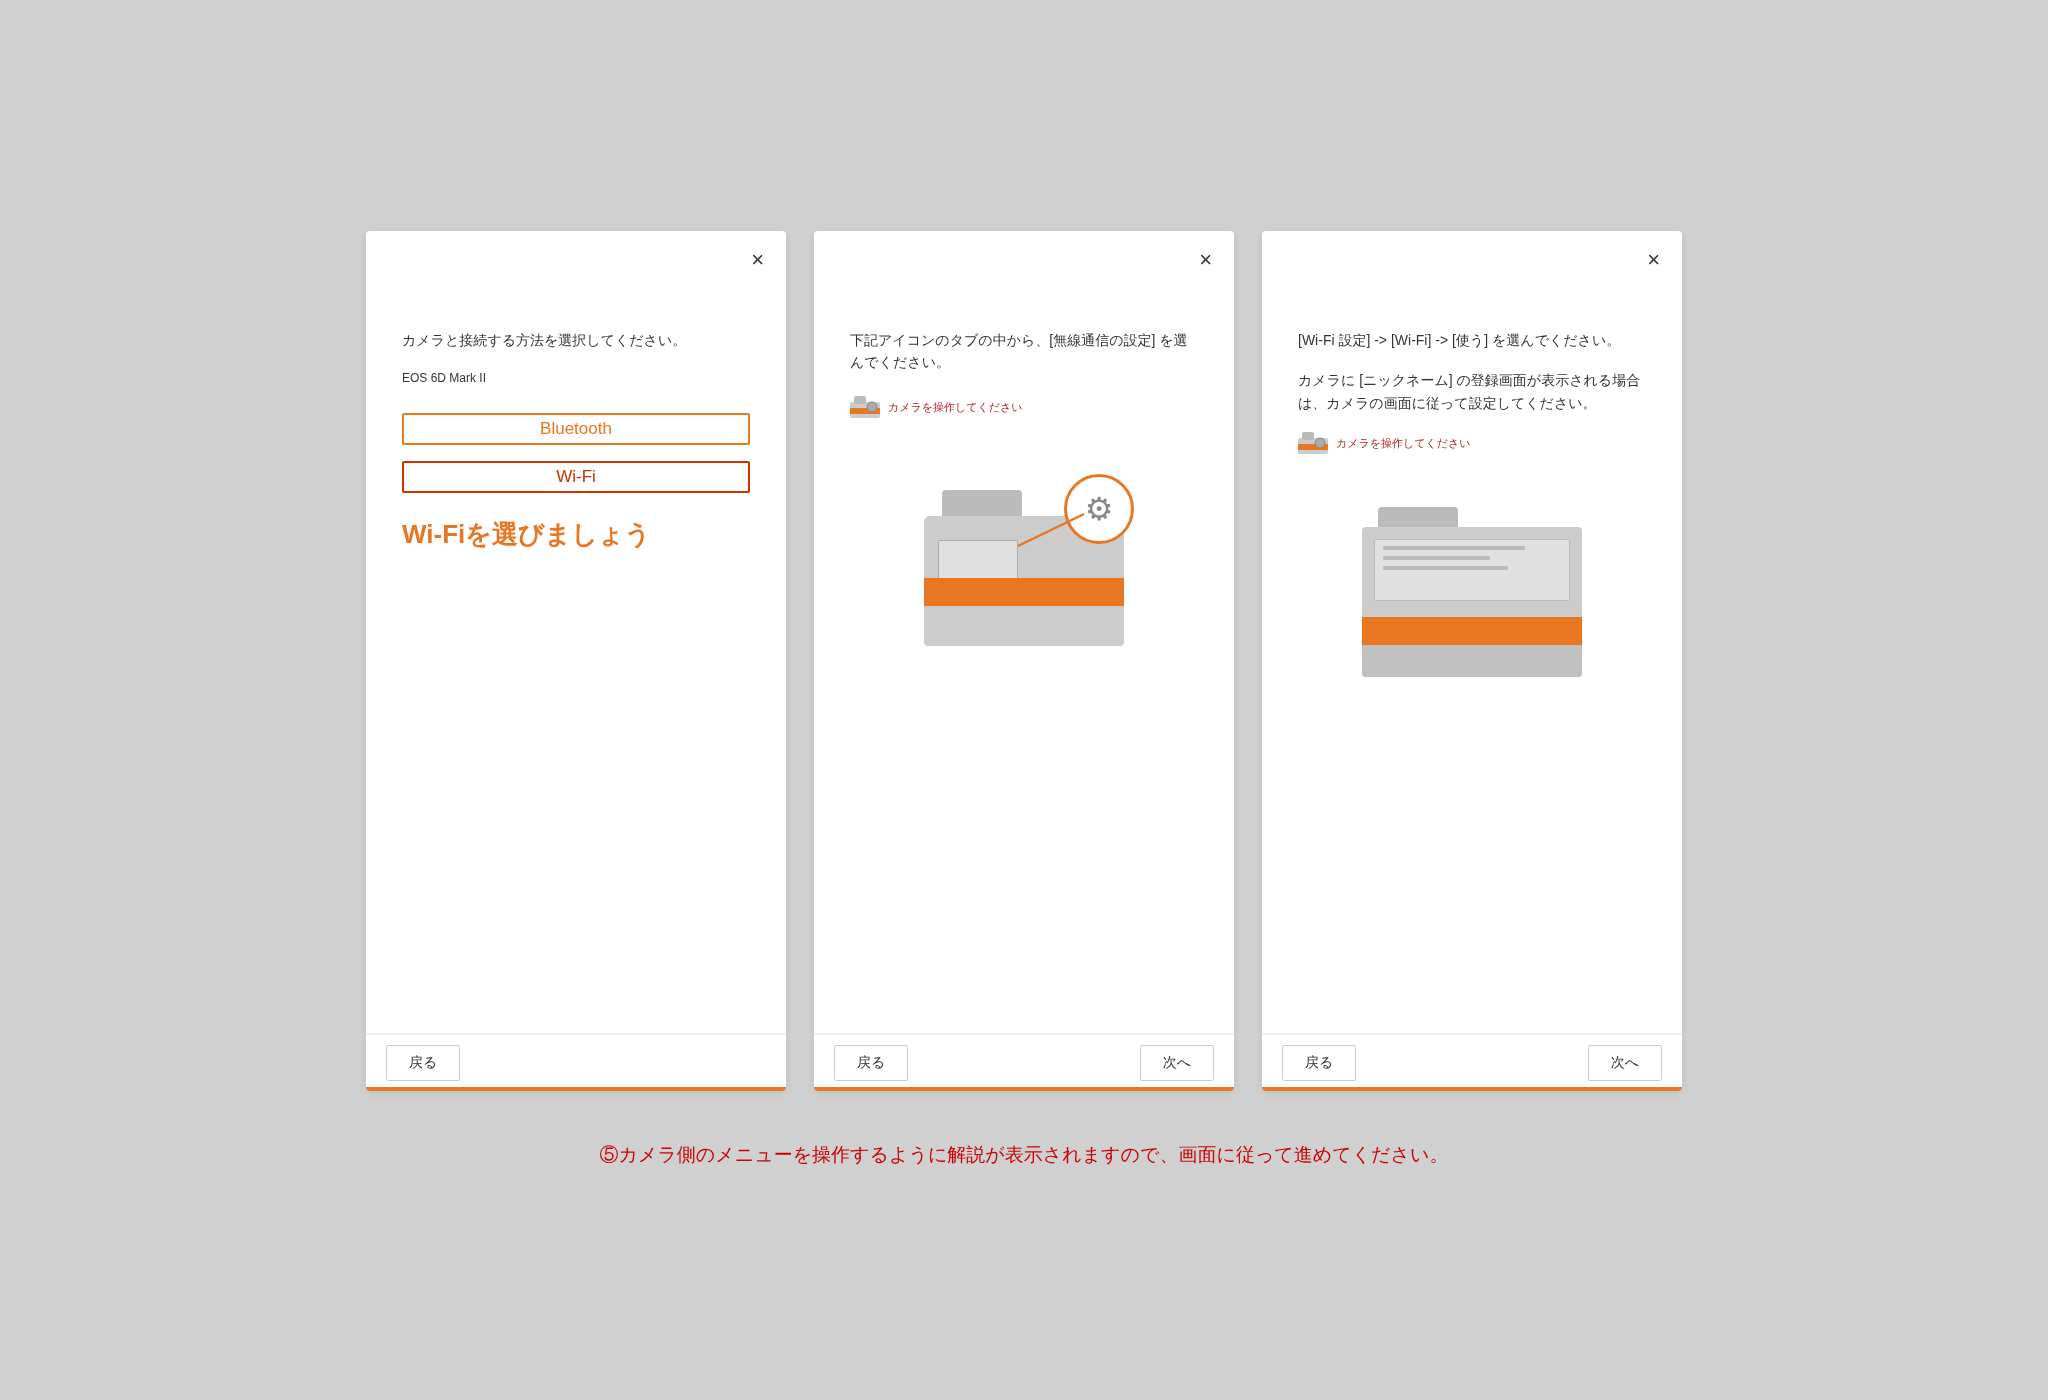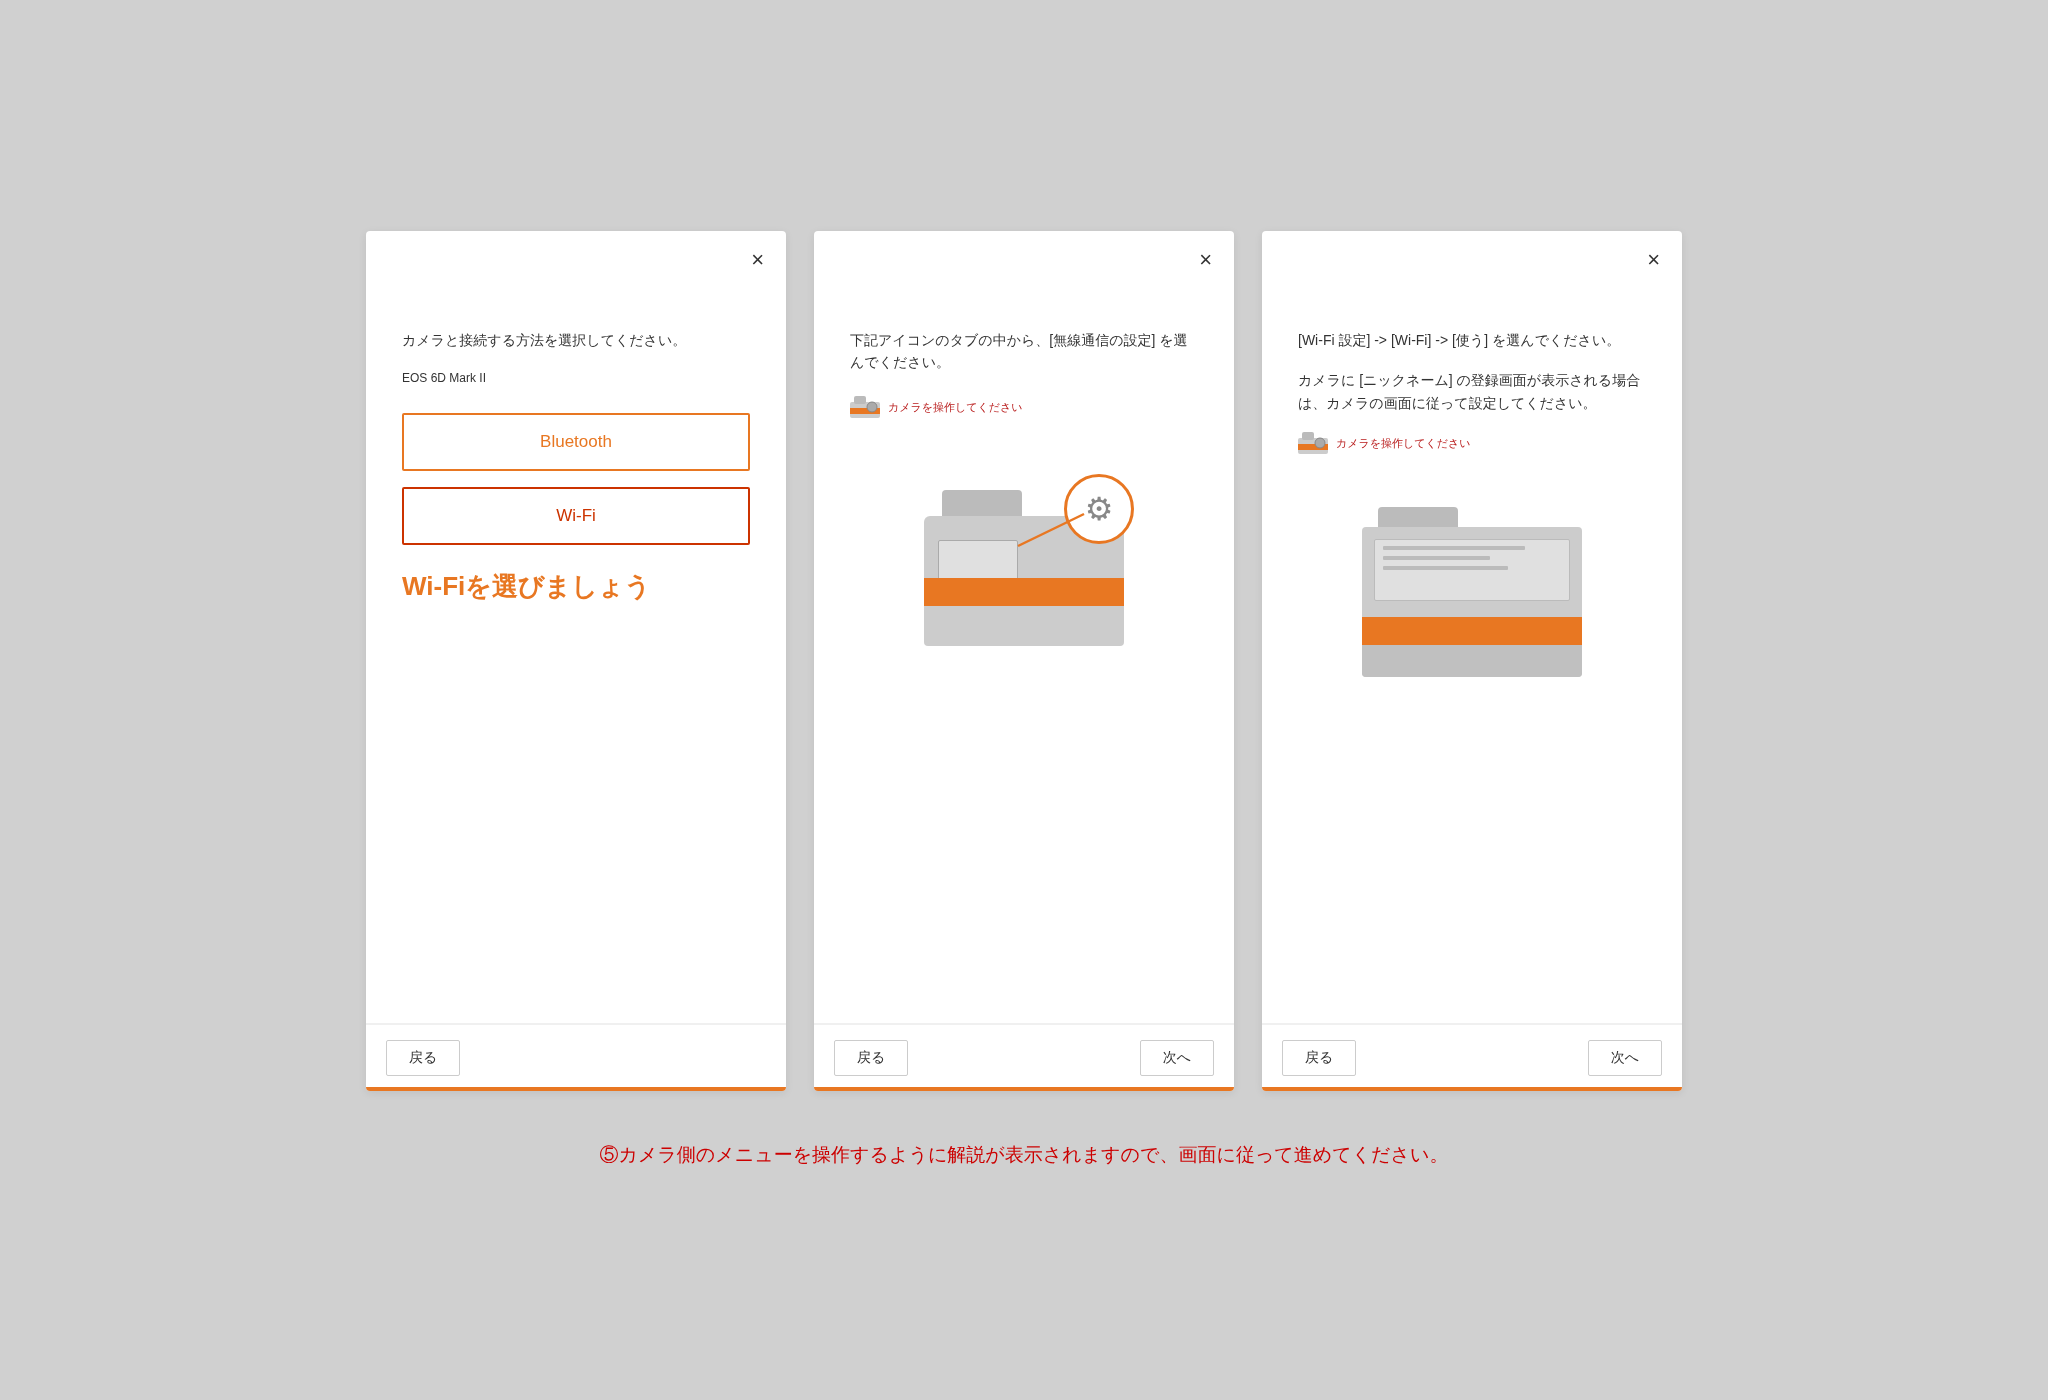--- a/index.html
+++ b/index.html
@@ -44,21 +44,21 @@
       z-index: 10;
     }
     .screen-content {
       flex: 1;
       padding: 50px 36px 24px 36px;
       display: flex;
       flex-direction: column;
       margin-top: 48px;
     }
     .screen-footer {
-      height: 68px;
+      height: 58px;
       border-top: 2px solid #f0f0f0;
       display: flex;
       align-items: center;
       justify-content: space-between;
       padding: 4px 20px;
       position: relative;
     }
     .screen-footer::before {
       content: '';
       position: absolute;
@@ -86,21 +86,21 @@
       margin-bottom: 20px;
     }
     .s1-model {
       font-size: 12px;
       color: #333;
       margin-bottom: 28px;
     }
     .connection-btn {
       border: 2px solid #e87722;
       background: #ffffff;
-      padding: 17px;
+      padding: 4px;
       text-align: center;
       font-size: 17px;
       color: #e87722;
       cursor: pointer;
       margin-bottom: 16px;
       border-radius: 2px;
     }
     .connection-btn.selected {
       border: 2px solid #cc3300;
       color: #cc3300;

